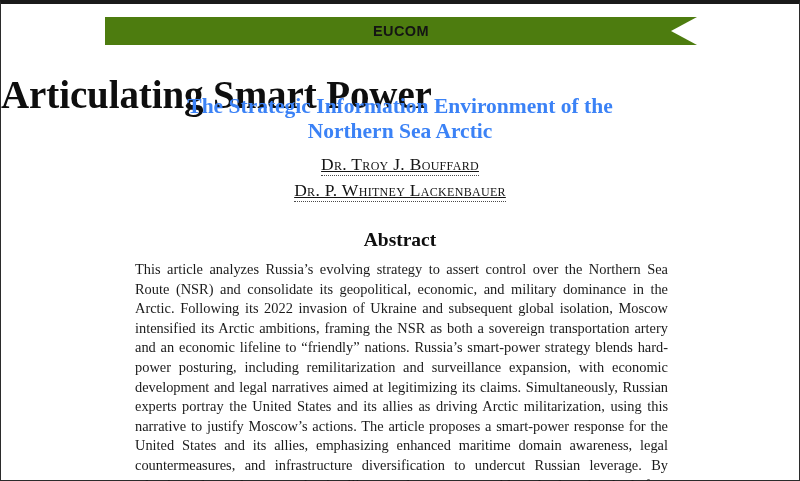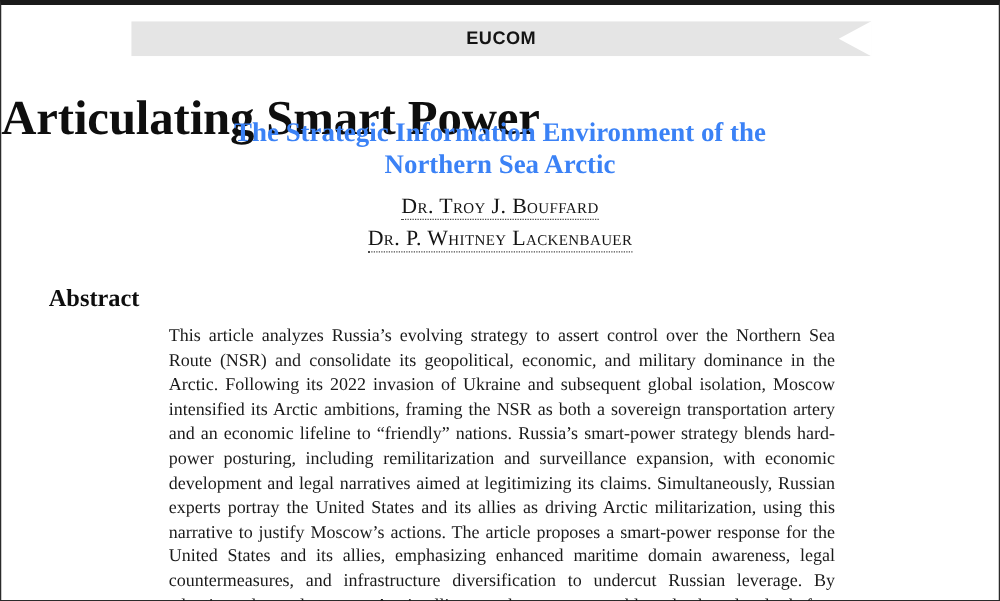--- a/index.html
+++ b/index.html
@@ -32,21 +32,21 @@
   .banner-wrap {
     position: absolute;
     left: 104px;
     top: 13px;
     width: 592px;
     height: 28px;
   }
   .banner {
     position: absolute;
     inset: 0;
-    background: #e5e5e5;
+    background: #4d7c0f;
     -webkit-clip-path: polygon(0 0, 100% 0, 100% 100%, 0 100%);
     clip-path: polygon(0 0, 100% 0, 100% 100%, 0 100%);
     display: flex;
     align-items: center;
     justify-content: center;
   }
   .banner-notch {
     position: absolute;
     right: 0;
     top: 0;
@@ -108,34 +108,34 @@
   .author-name {
     display: inline-block;
     font-family: "Liberation Serif", serif;
     font-variant: small-caps;
     font-size: 17.5px;
     line-height: 20px;
     letter-spacing: 0.3px;
     color: #141414;
     padding-bottom: 1px;
     border-bottom: 1px dotted #4a4a4a;
+    text-decoration: underline;
   }
 
   
   .abstract-heading {
     position: absolute;
     left: 0;
     right: 0;
     top: 209px;
-    text-align: left;
+    text-align: center;
     font-family: "Liberation Serif", serif;
     font-weight: bold;
     font-size: 19.5px;
     color: #0e0e0e;
-    padding-left: 38px;
   }
   .abstract-body {
     position: absolute;
     left: 134px;
     top: 256px;
     width: 533px;
     text-align: justify;
     text-justify: inter-word;
     font-family: "Liberation Serif", serif;
     font-size: 14.4px;

